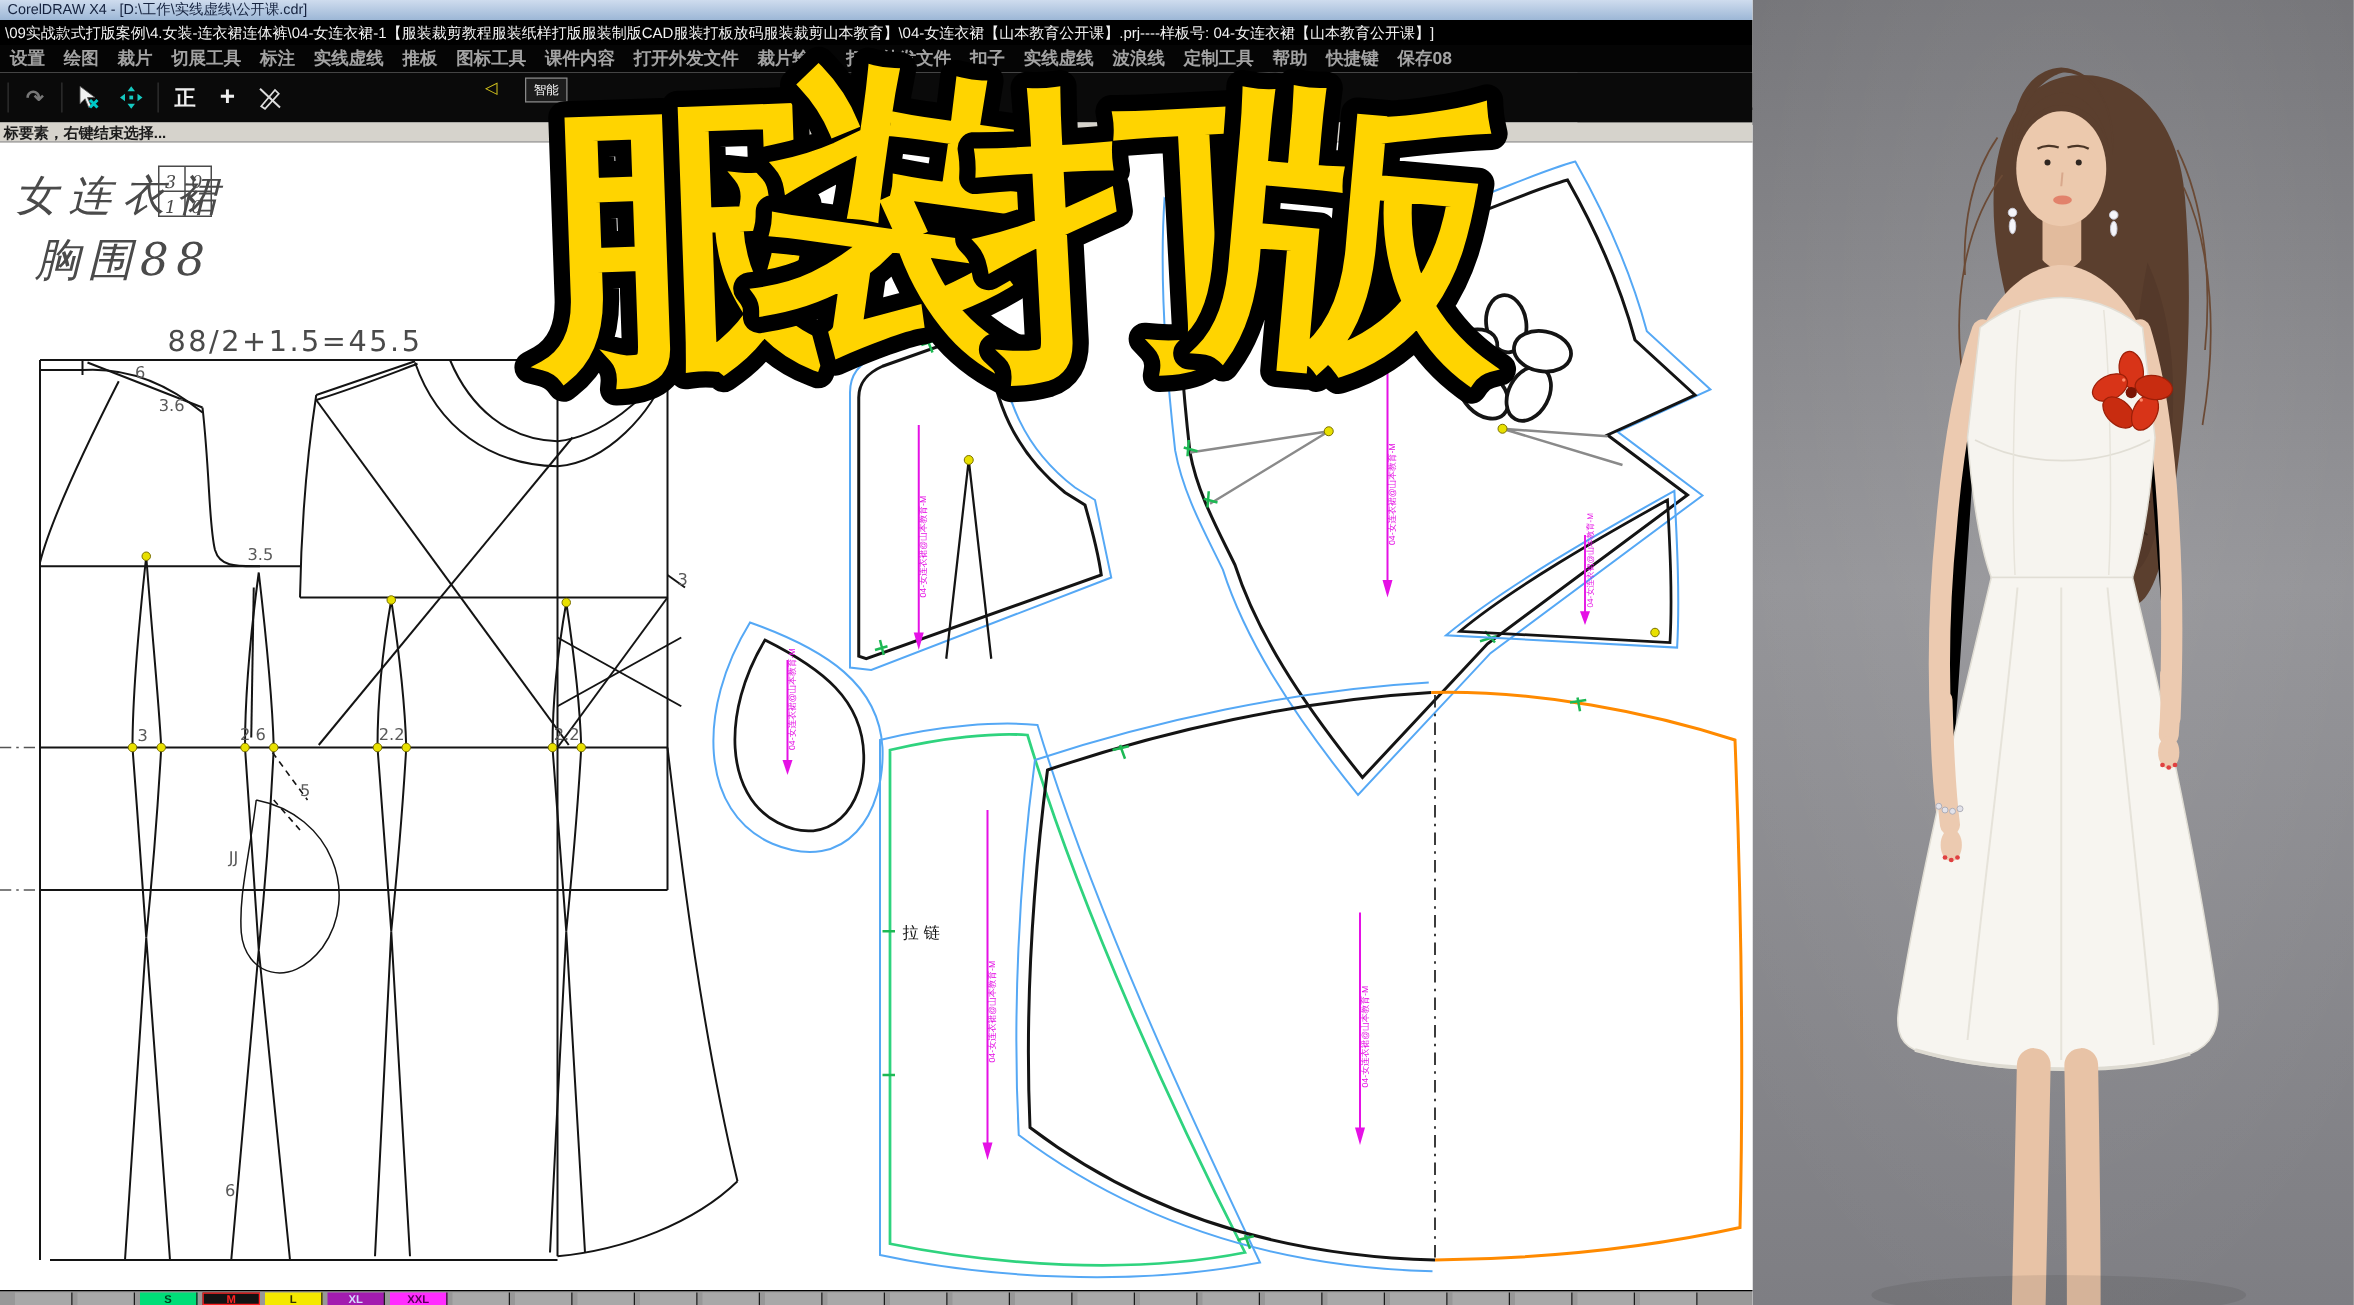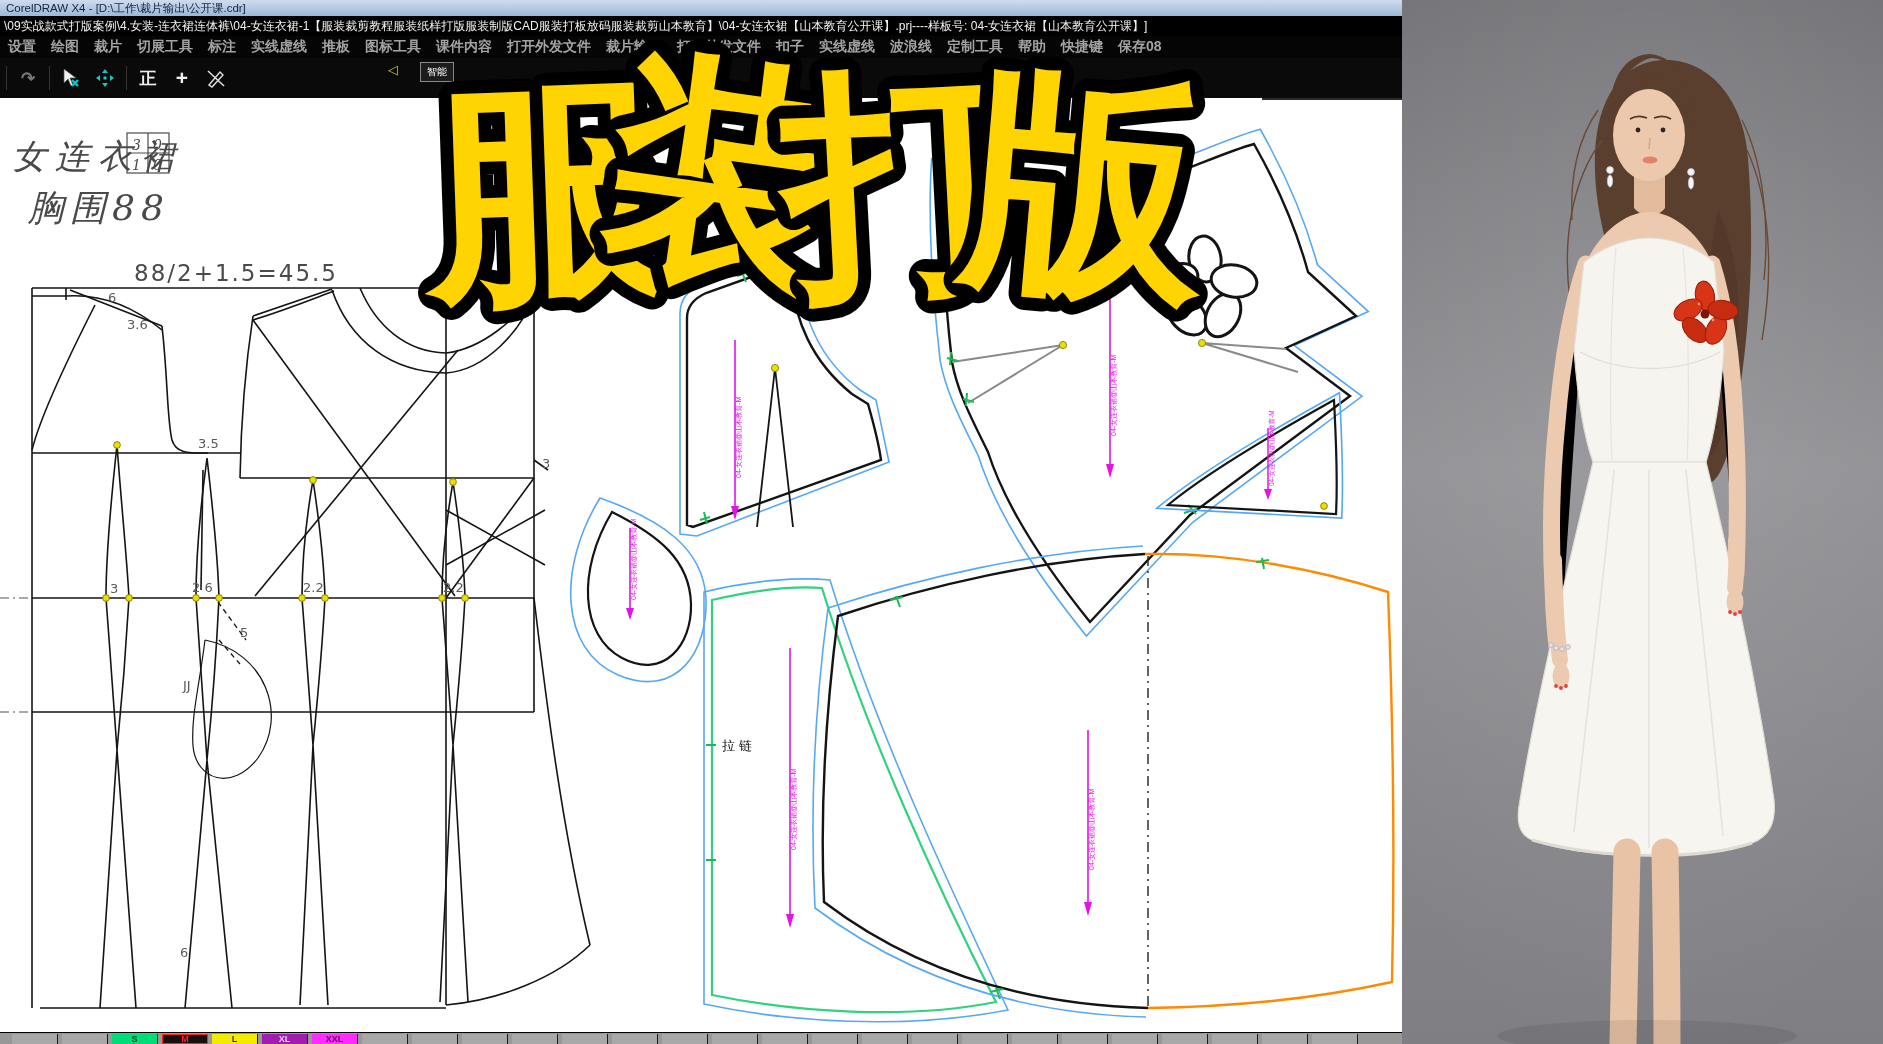--- a/index.html
+++ b/index.html
@@ -40,21 +40,21 @@
     display:flex;align-items:center;justify-content:center;line-height:10px;
     border-right:1px solid #1a1a1a;box-sizing:border-box;}
   
   #photo{position:absolute;left:1402px;top:0;width:481px;height:1044px;z-index:7;}
 </style>
 </head>
 <body>
 
 <div id="stage">
 
-  <div id="titlebar">CorelDRAW X4 - [D:\工作\裁片输出\公开课.cdr]</div>
+  <div id="titlebar">CorelDRAW X4 - [D:\工作\实线虚线\公开课.cdr]</div>
 
   <div id="pathbar">\09实战款式打版案例\4.女装-连衣裙连体裤\04-女连衣裙-1【服装裁剪教程服装纸样打版服装制版CAD服装打板放码服装裁剪山本教育】\04-女连衣裙【山本教育公开课】.prj----样板号: 04-女连衣裙【山本教育公开课】]</div>
 
   <div id="menubar">
       <span class="mi">设置</span>
       <span class="mi">绘图</span>
       <span class="mi">裁片</span>
       <span class="mi">切展工具</span>
       <span class="mi">标注</span>
       <span class="mi">实线虚线</span>
@@ -99,20 +99,21 @@
     <div class="tico">
       <svg width="22" height="22" viewBox="0 0 22 22">
         <path d="M4 18 L15 5 L18 8 L7 20 Z" fill="none" stroke="#ddd" stroke-width="1.4"></path>
         <path d="M3 4 L19 19" stroke="#ddd" stroke-width="1.6"></path>
       </svg>
     </div>
   </div>
   <div id="playico">◁</div>
   <button id="smartbtn">智能</button>
 
+  <div id="statusbar">标要素，右键结束选择...</div>
 
   <div id="canvas"></div>
 
   <svg id="patternsvg" viewBox="0 0 1402 1044" fill="none">
 
     <g font-family="DejaVu Serif,serif" font-style="italic" fill="#4a4a4a">
       <text x="12" y="168" font-size="34" letter-spacing="9">女连衣裙</text>
       <g stroke="#4a4a4a" stroke-width="1.2">
         <rect x="127" y="133" width="42" height="40" fill="none"></rect>
         <line x1="148" y1="133" x2="148" y2="173"></line>

